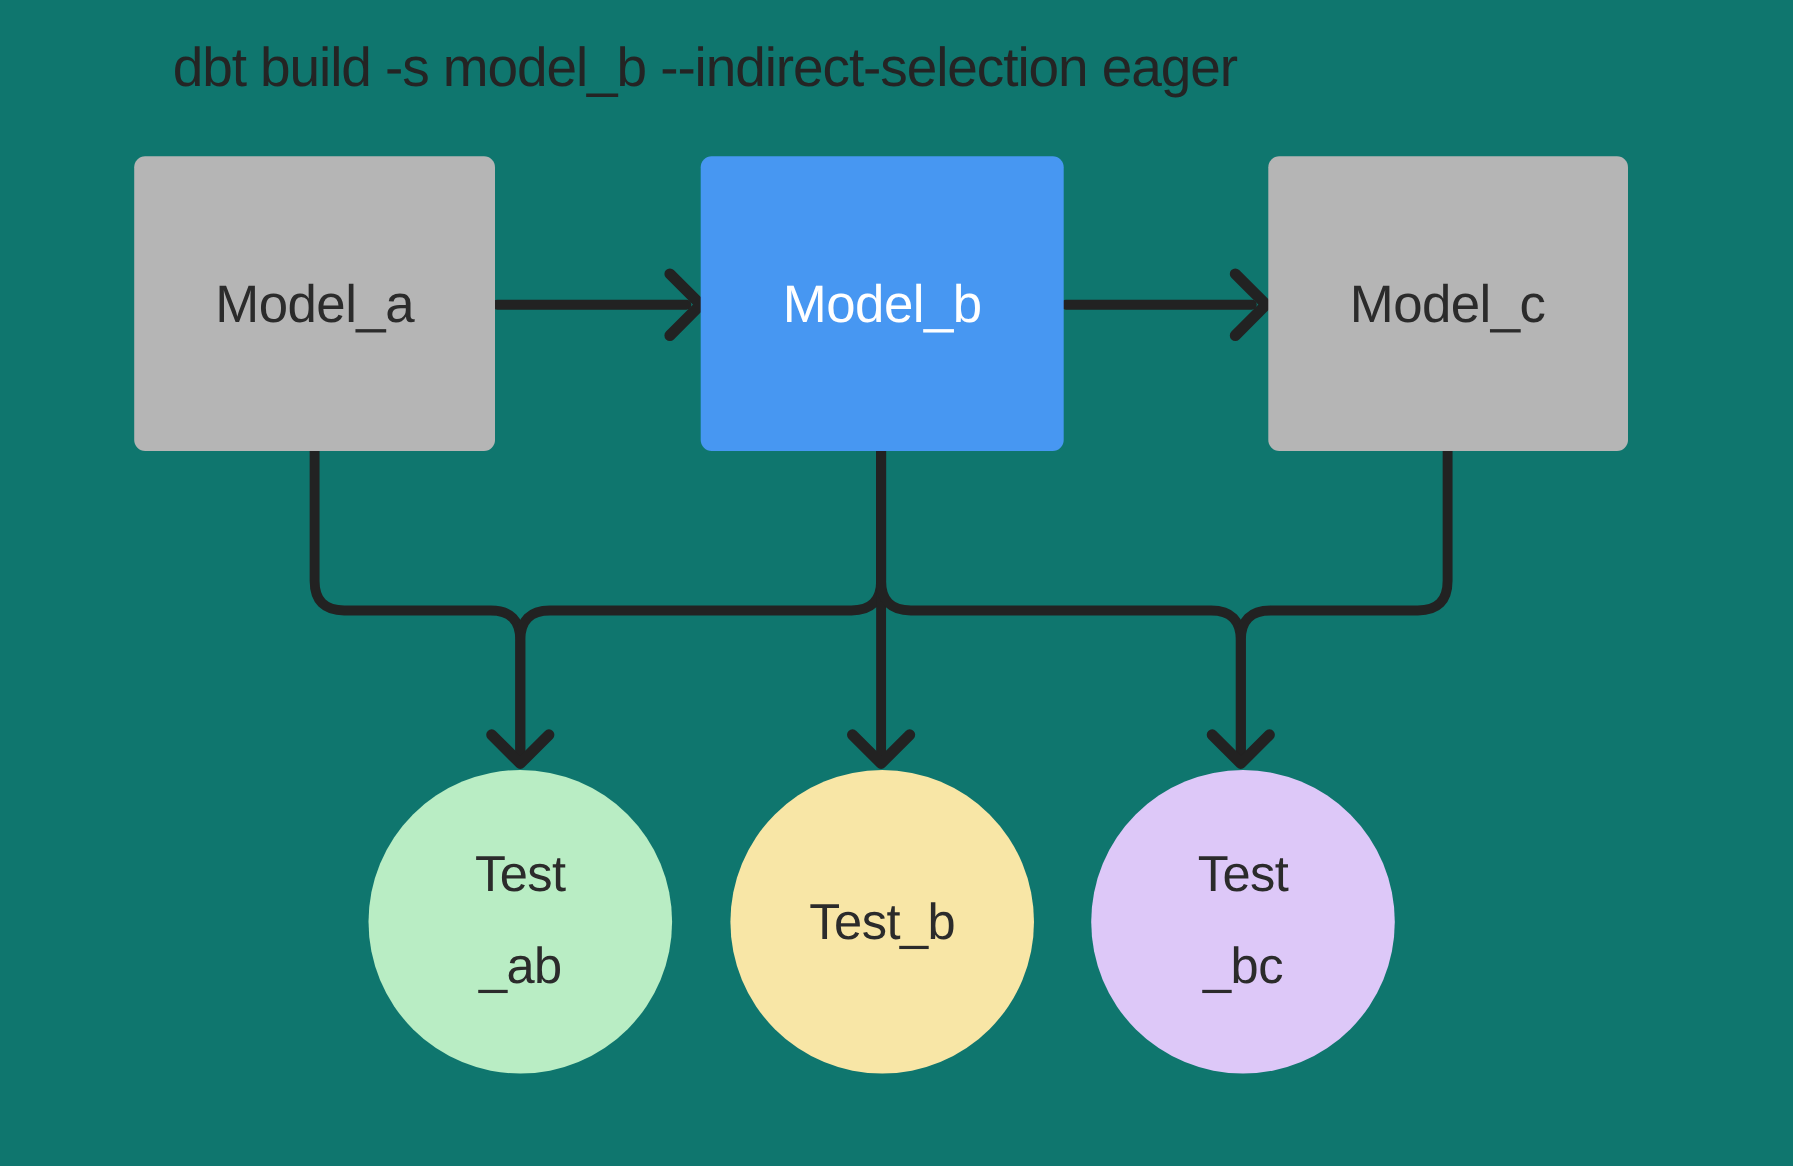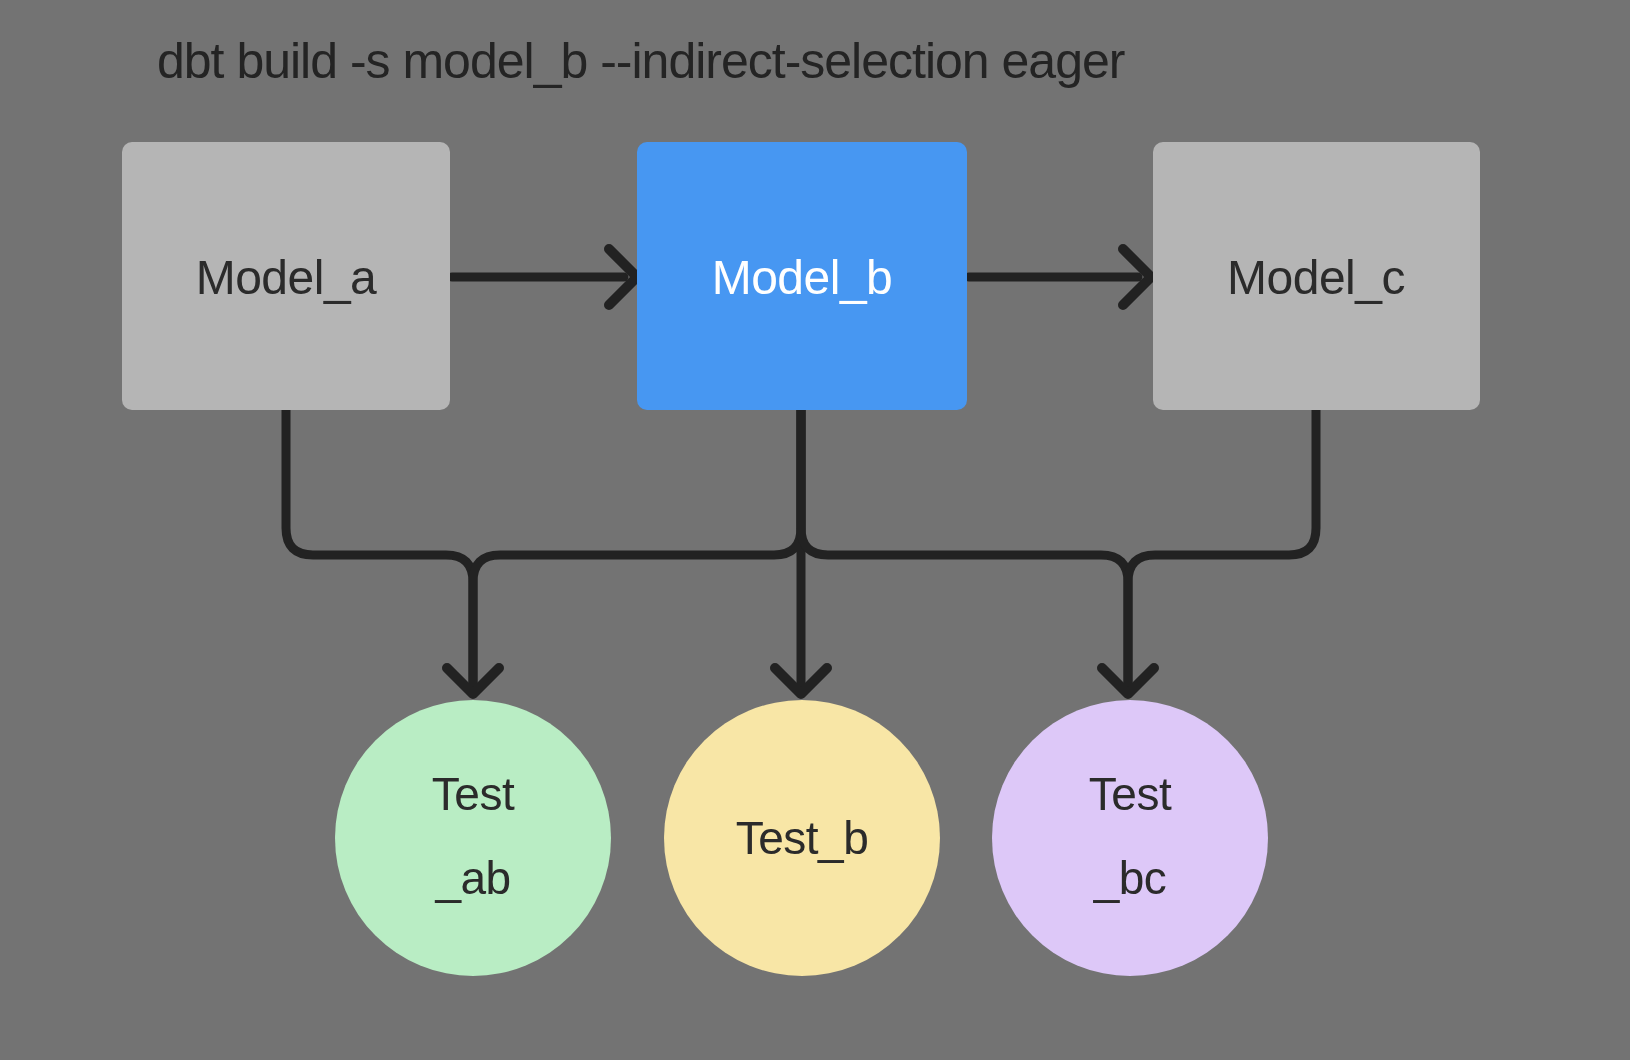--- a/index.html
+++ b/index.html
@@ -4,21 +4,21 @@
 <style>
   html, body {
     margin: 0;
     padding: 0;
     background: #ffffff;
   }
   .canvas {
     position: relative;
     width: 1630px;
     height: 1060px;
-    background: #737373;
+    background: #0f766e;
     overflow: hidden;
   }
   svg text {
     font-family: "Liberation Sans", "DejaVu Sans", sans-serif;
   }
   .title-text {
     font-size: 50px;
     font-weight: 400;
     letter-spacing: -1px;
   }

